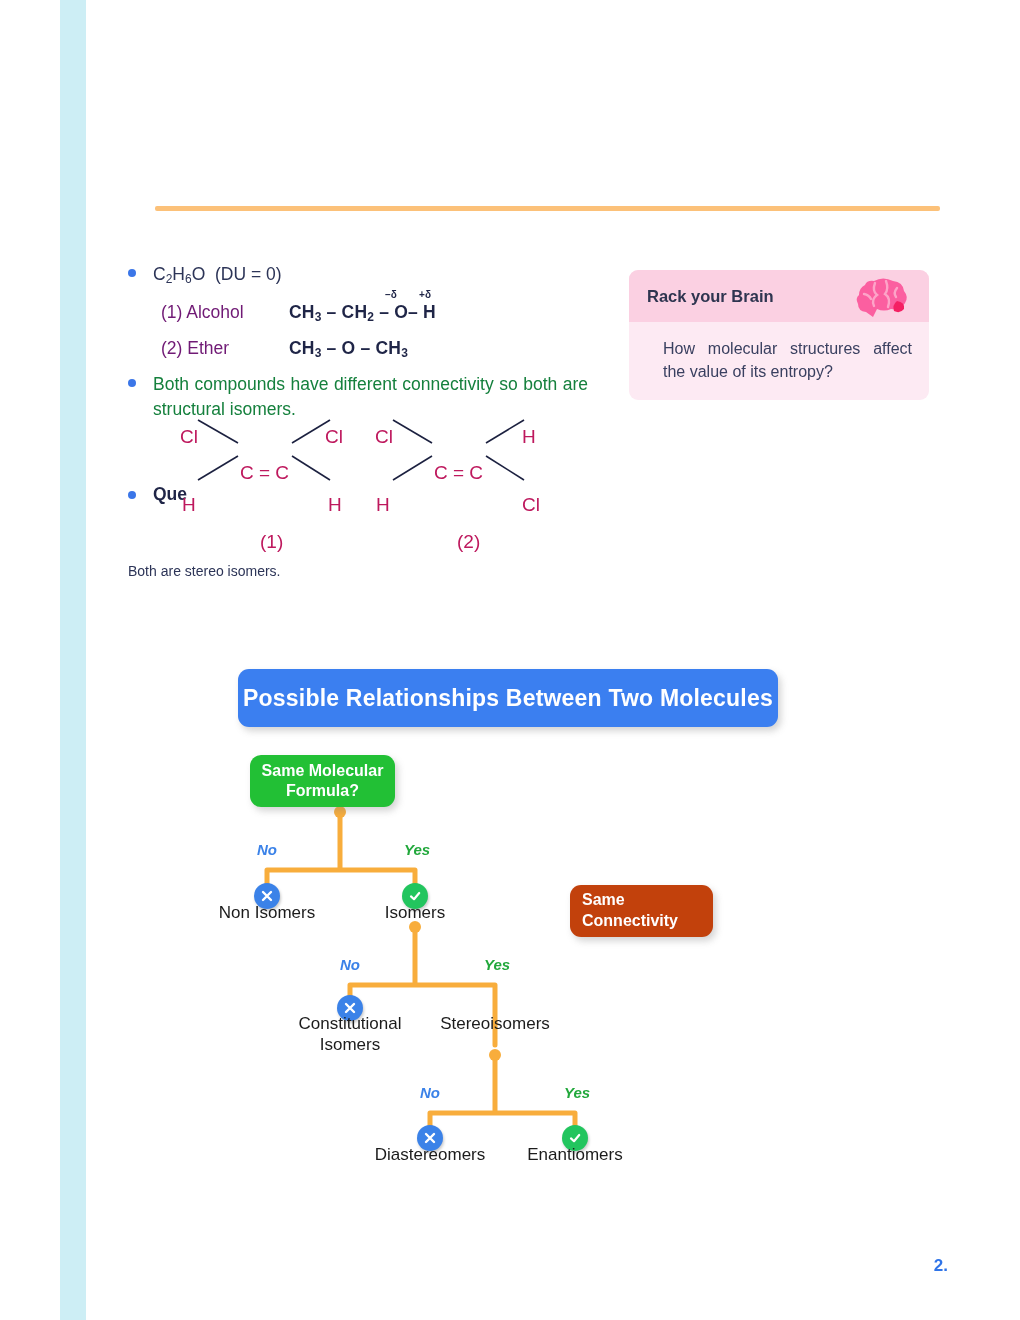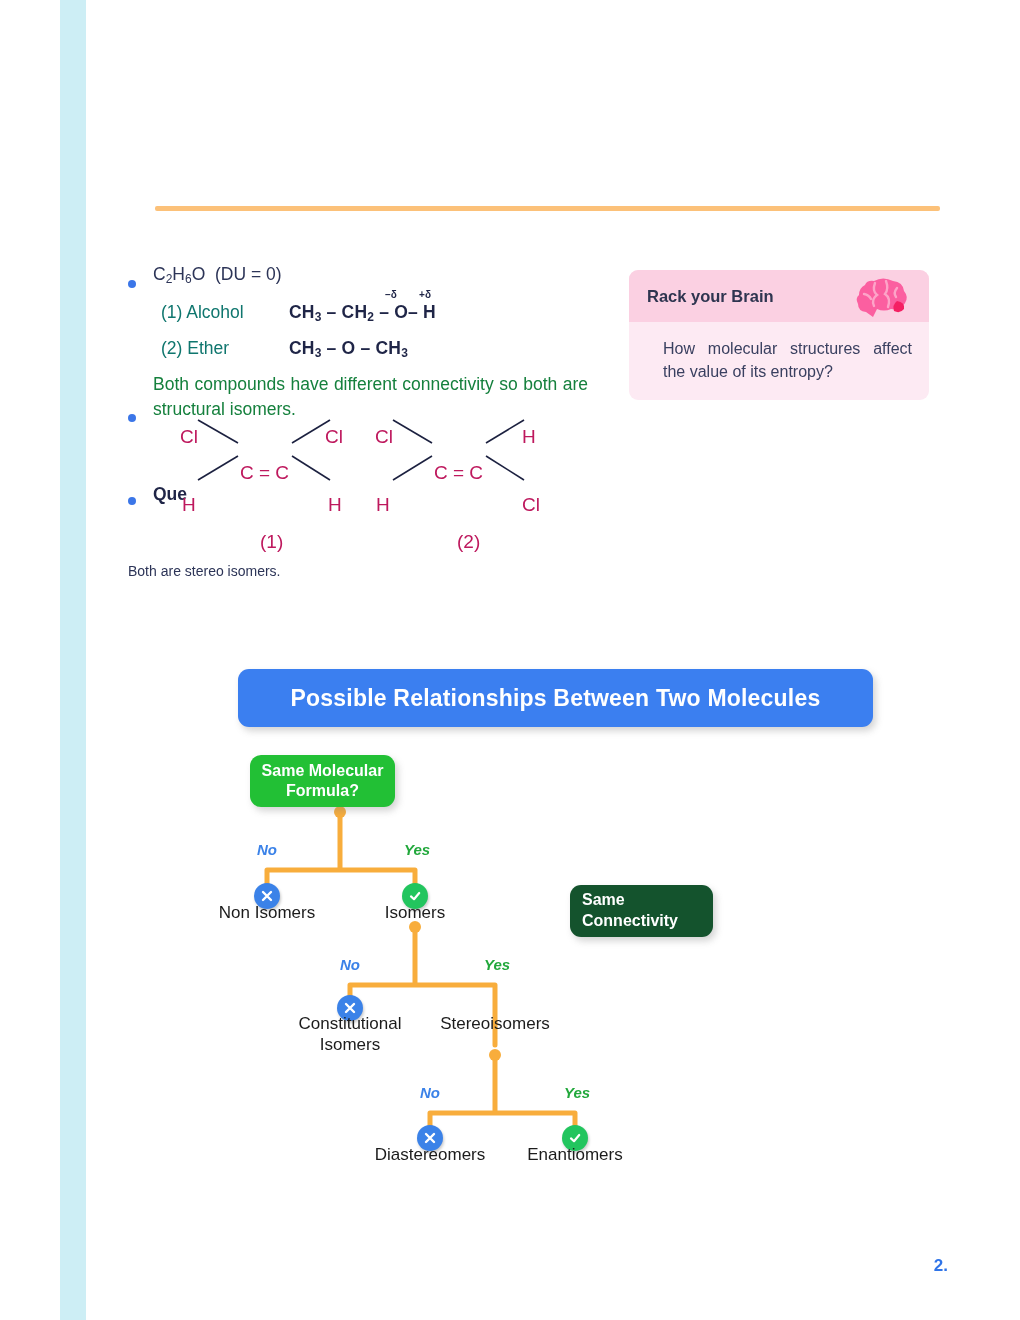--- a/index.html
+++ b/index.html
@@ -5,52 +5,52 @@
   html,body{margin:0;padding:0;}
   body{
     width:1020px;height:1320px;position:relative;background:#ffffff;
     font-family:"Liberation Sans",sans-serif;overflow:hidden;
   }
   .stripe{position:absolute;left:60px;top:0;width:26px;height:1320px;background:#cdeef5;}
   .rule{position:absolute;left:155px;top:206px;width:785px;height:5px;background:#fcc179;border-radius:2px;}
 
   
   .notes{position:absolute;left:128px;top:262px;width:470px;color:#2c3457;}
-  .row{display:flex;align-items:flex-end;}
+  .row{display:flex;align-items:flex-start;}
   .bullet{color:#3b76e8;font-size:17px;line-height:1;margin-right:17px;margin-top:7px;}
   .bullet-dot{width:8px;height:8px;border-radius:50%;background:#3b76e8;display:block;}
   .txt{font-size:17.5px;line-height:1.42;color:#2c3457;}
   .sub{font-size:12px;vertical-align:-3px;}
   .indent{margin-left:33px;}
   .r1{margin-top:0;}
   .r2{margin-top:14px;display:flex;align-items:flex-start;}
-  .lbl{width:128px;flex:none;font-size:17.5px;color:#0f766e;}
+  .lbl{width:128px;flex:none;font-size:17.5px;color:#701a75;}
   .chem{font-size:17.5px;color:#1f2547;font-weight:600;letter-spacing:.2px;white-space:nowrap;position:relative;}
   .dcharge{position:absolute;font-size:10px;font-weight:700;top:-13px;}
   .justify{text-align:justify;font-size:17.5px;line-height:1.42;color:#15803d;}
   .que{font-weight:bold;font-size:17.5px;color:#1f2547;}
 
   
   .mols{position:absolute;left:160px;top:398px;width:420px;height:150px;}
   .mol-cap{position:absolute;font-size:19px;color:#be185d;margin-top:28px;}
 
   
   .rack{position:absolute;left:629px;top:270px;width:300px;border-radius:9px;overflow:hidden;background:#fdeaf3;}
   .rack-head{background:#fbd0e2;height:52px;display:flex;align-items:center;padding:0 18px;position:relative;}
   .rack-title{font-size:16.5px;font-weight:bold;color:#2f3550;}
   .brain{position:absolute;right:18px;top:5px;}
   .rack-body{padding:15px 17px 17px 34px;font-size:16px;line-height:1.45;color:#3a4060;text-align:justify;}
 
   
   .flow{position:absolute;left:205px;top:655px;width:700px;height:520px;}
   .fbox{position:absolute;border-radius:11px;box-shadow:3px 4px 7px rgba(120,120,120,.32);
         display:flex;align-items:center;justify-content:center;text-align:center;color:#fff;font-weight:bold;}
-  .banner{left:33px;top:14px;width:635px;height:58px;background:#3b7ff0;font-size:23px;letter-spacing:.2px;}
+  .banner{left:33px;top:14px;width:540px;height:58px;background:#3b7ff0;font-size:23px;letter-spacing:.2px;}
   .gbox{left:45px;top:100px;width:145px;height:52px;background:#22c035;font-size:16px;line-height:1.25;}
-  .pbox{left:365px;top:230px;width:143px;height:52px;background:#14532d;font-size:16px;line-height:1.3;
+  .pbox{left:365px;top:230px;width:143px;height:52px;background:#c2410c;font-size:16px;line-height:1.3;
         justify-content:flex-start;text-align:left;padding-left:12px;box-sizing:border-box;}
   .obox{left:432px;top:332px;width:192px;height:50px;background:#f5a423;color:#2b2b2b;font-size:15.5px;line-height:1.25;}
 
   .node{position:absolute;font-size:17px;color:#1c1c1c;font-weight:500;text-align:center;
         transform:translateX(-50%);line-height:1.25;white-space:nowrap;}
   .node.wrap{white-space:normal;width:140px;}
   .ylab{position:absolute;font-size:15px;font-style:italic;font-weight:bold;transform:translateX(-50%);}
   .yes{color:#22a83c;}
   .no{color:#3b82e8;}
 

